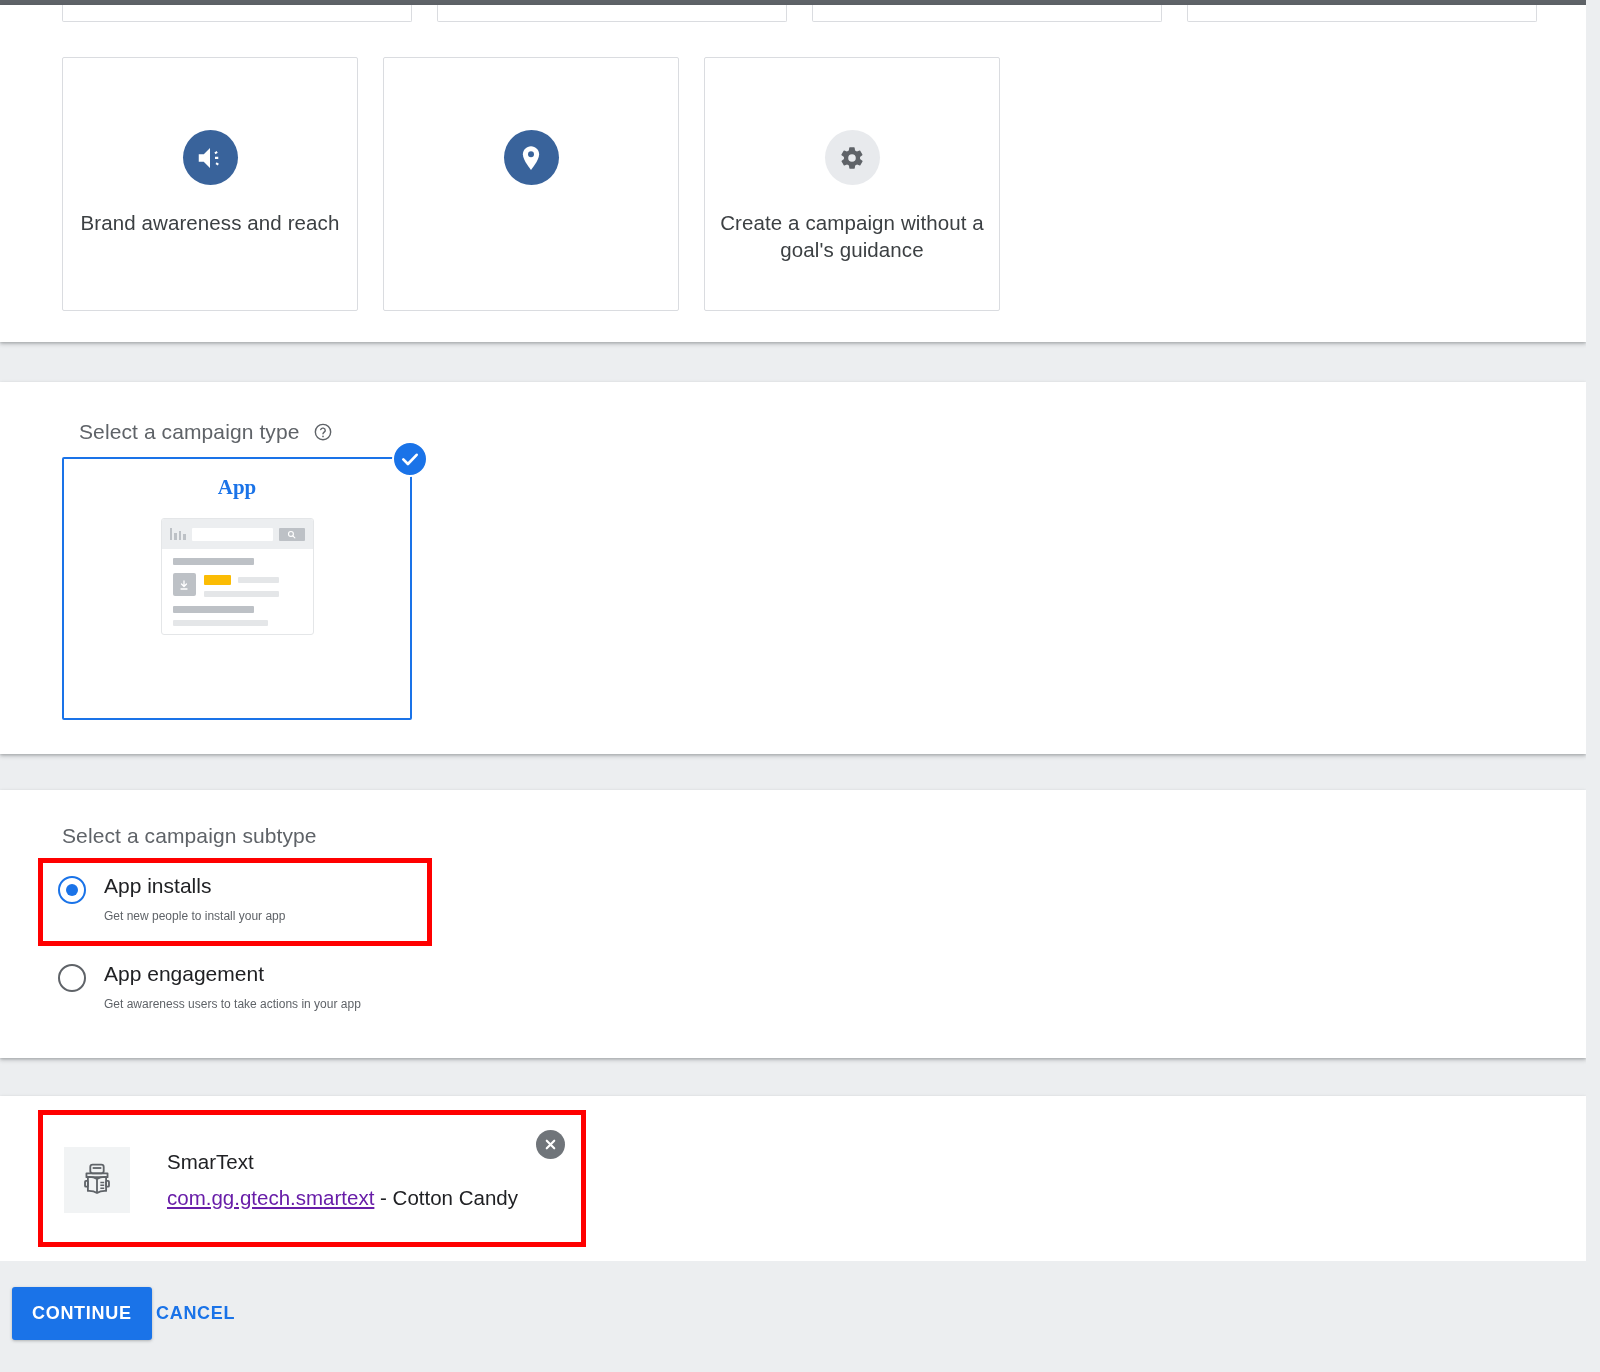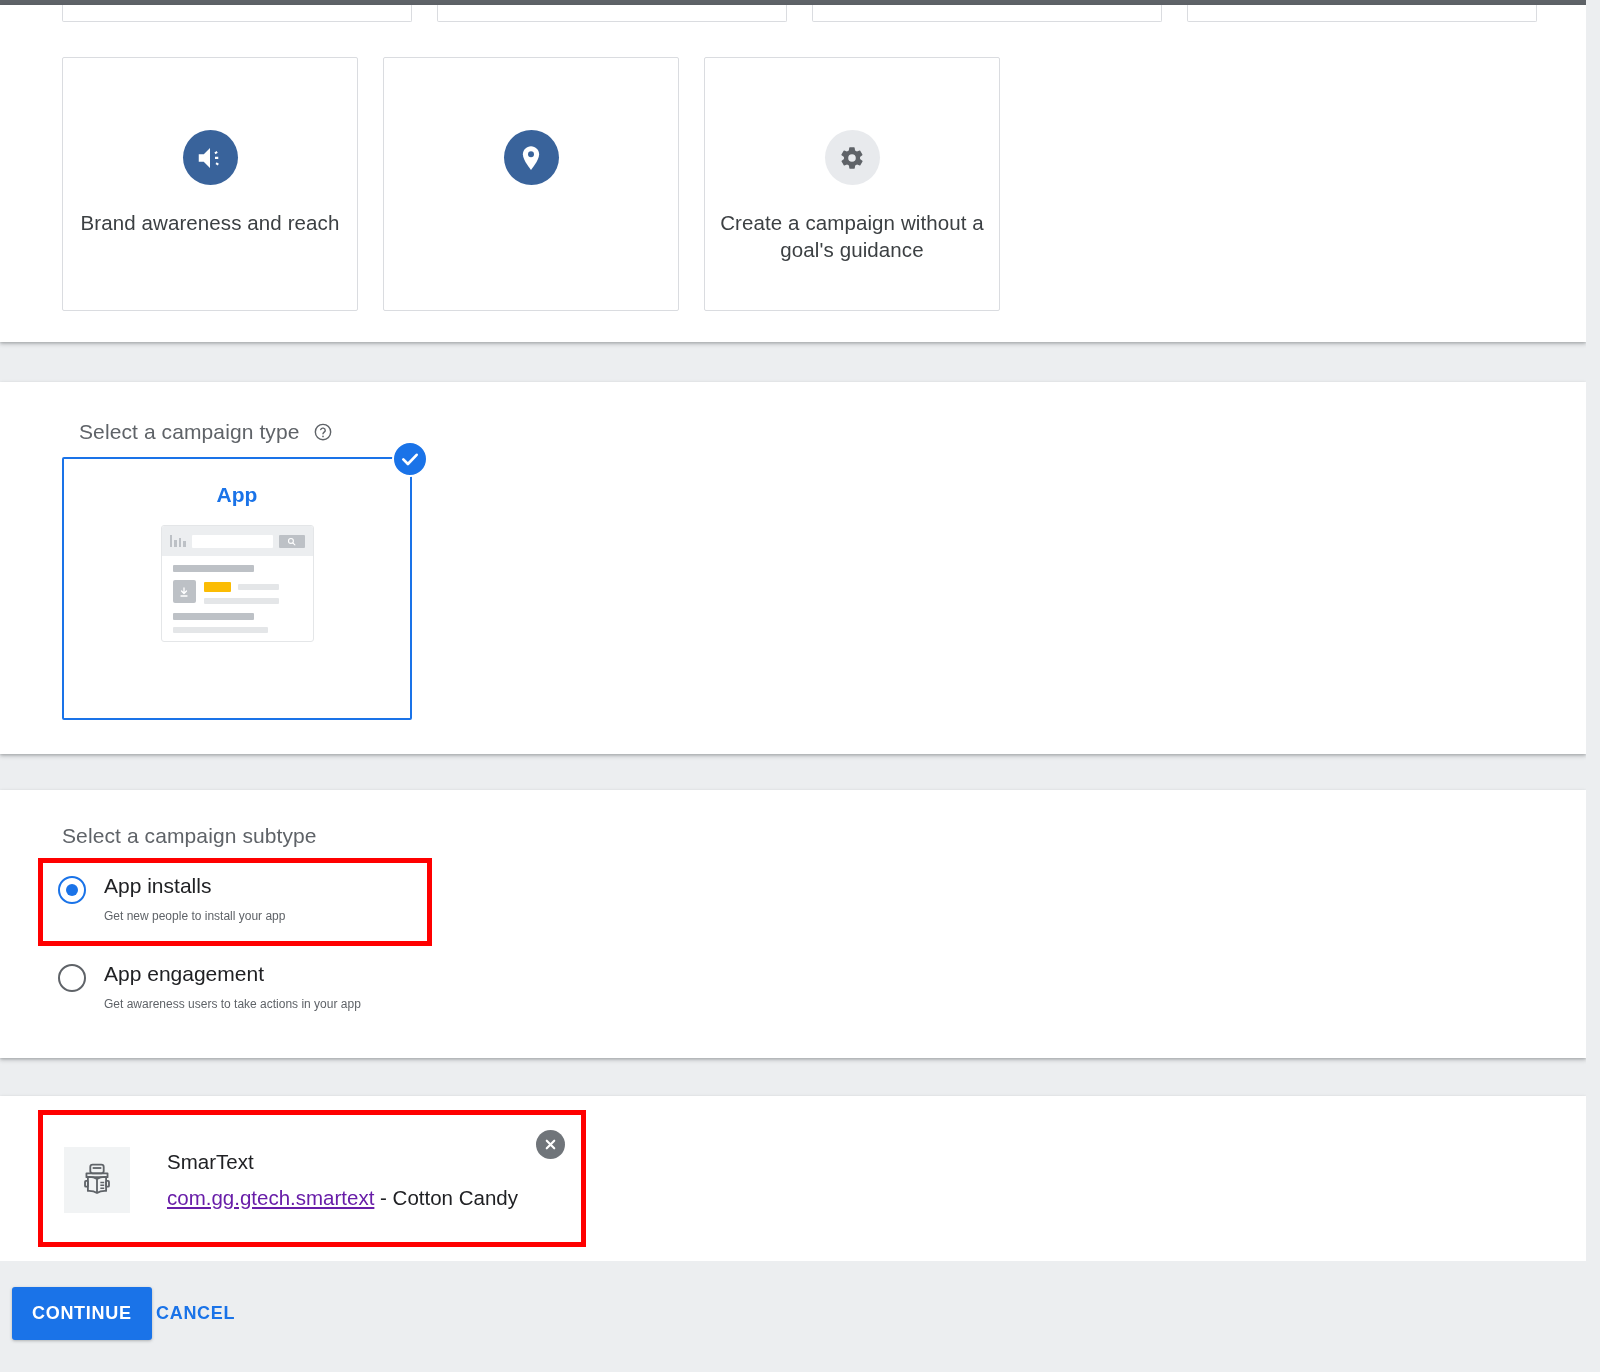--- a/index.html
+++ b/index.html
@@ -94,22 +94,22 @@
   }
   .help-icon { display:inline-block; vertical-align: -3px; margin-left: 8px; }
 
   .type-card {
     position: absolute; left: 62px; top: 75px;
     width: 350px; height: 263px;
     border: 2px solid #1a73e8; border-radius: 2px;
     background: #fff; cursor: pointer;
   }
   .type-title {
-    margin-top: 24px; text-align: center;
-    font-size: 21px; font-weight: bold; color: #1a73e8;
+    margin-top: 16px; text-align: center;
+    font-size: 21px; font-weight: bold; color: #1a73e8; font-family: Liberation Serif, serif;
   }
   .type-thumb {
     width: 153px; height: 117px; margin: 18px auto 0;
     border: 1px solid #e4e6e8; border-radius: 3px;
     background: #fff; overflow: hidden;
   }
   .thumb-bar {
     height: 30px; background: #eceef0;
     display: flex; align-items: center; padding: 0 8px; gap: 6px;
   }

